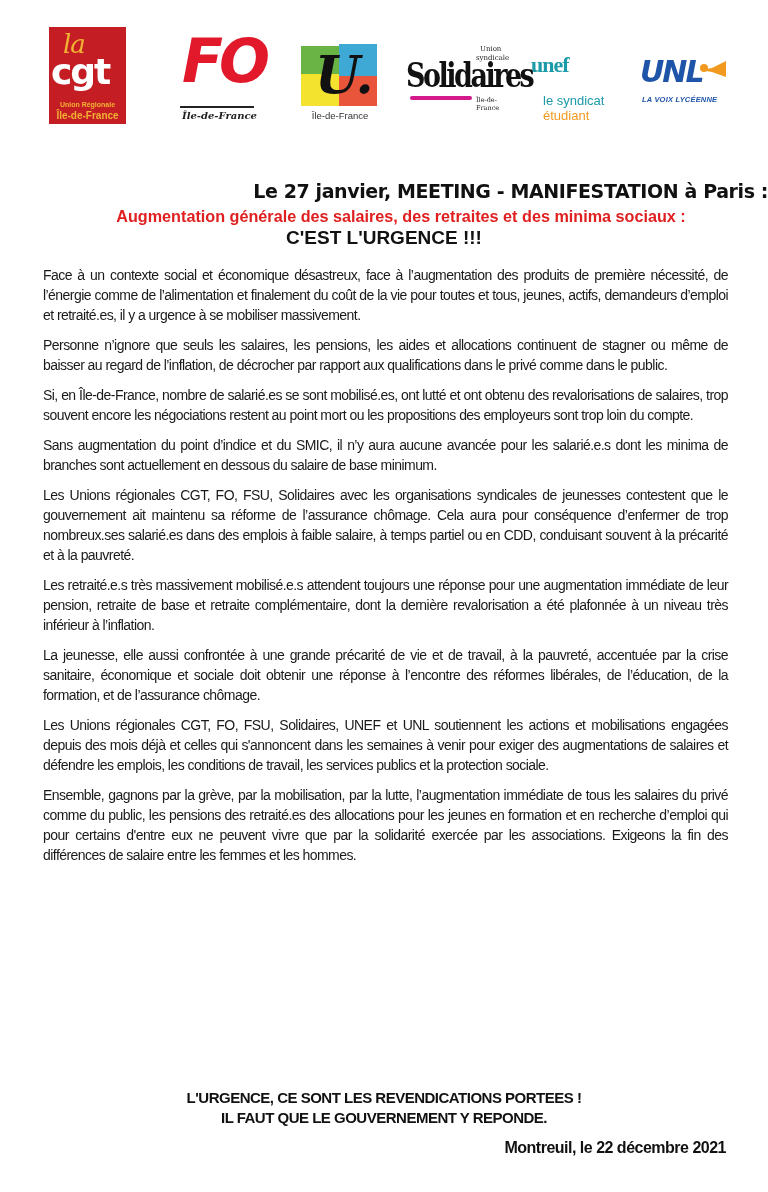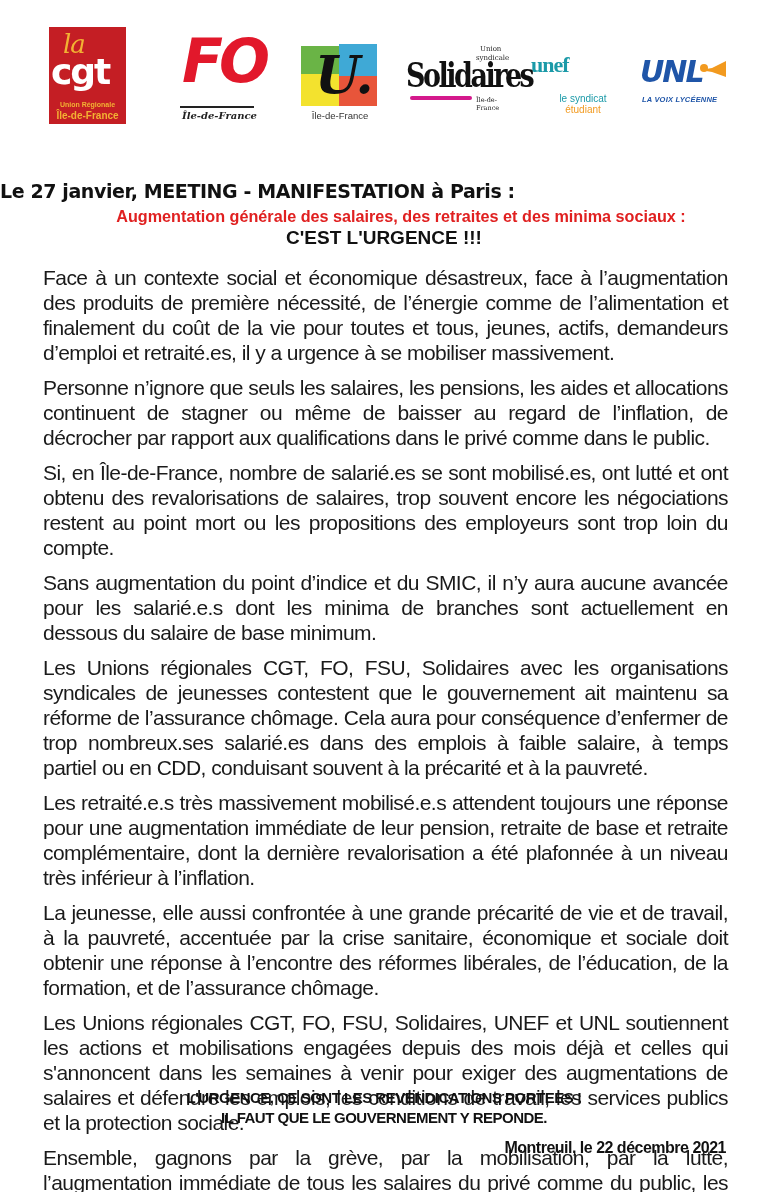--- a/index.html
+++ b/index.html
@@ -35,37 +35,37 @@
   .sol { left: 404px; top: 45px; width: 110px; height: 65px; }
   .sol .u1 { position: absolute; left: 76px; top: 0; font-family: "DejaVu Serif", serif; font-size: 7px; color: #222; }
   .sol .u2 { position: absolute; left: 72px; top: 9px; font-family: "DejaVu Serif", serif; font-size: 7px; color: #222; }
   .sol .word { position: absolute; left: 2px; top: 11px; font-family: "DejaVu Serif", serif; font-weight: bold; font-size: 27px; color: #111; letter-spacing: -2.5px; transform: scaleY(1.25); transform-origin: top left; }
   .sol .bar { position: absolute; left: 6px; top: 51px; width: 62px; height: 4px; border-radius: 3px; background: #d4198c; }
   .sol .sub { position: absolute; left: 72px; top: 51px; font-family: "DejaVu Serif", serif; font-size: 6.5px; color: #222; }
 
   
   .unef { left: 531px; top: 58px; width: 92px; height: 50px; }
   .unef .word { position: absolute; left: 0; top: -6px; font-family: Liberation Serif, serif; font-weight: bold; font-size: 22px; color: #1b9aa8; letter-spacing: -1px; }
-  .unef .sub1 { position: absolute; left: 12px; top: 35px; font-size: 10px; color: #1b9aa8; text-align: center; }
+  .unef .sub1 { position: absolute; left: 12px; top: 35px; font-size: 13px; color: #1b9aa8; }
   .unef .sub2 { color: #f29a1f; }
 
   
   .unl { left: 640px; top: 58px; width: 92px; height: 50px; }
   .unl .word { position: absolute; left: 0; top: -4px; font-family: "DejaVu Sans", sans-serif; font-weight: bold; font-style: italic; font-size: 30px; color: #1f55a8; letter-spacing: -2px; }
   .unl .horn { position: absolute; left: 58px; top: 2px; width: 30px; height: 18px; }
   .unl .sub { position: absolute; left: 2px; top: 37px; font-size: 7.5px; font-weight: bold; font-style: italic; color: #1f55a8; letter-spacing: 0.2px; }
 
   
-  .title1 { position: absolute; left: 0; width: 768px; top: 180px; text-align: left; font-family: "DejaVu Sans", sans-serif; font-weight: bold; font-size: 19px; color: #111; letter-spacing: -0.4px; }
+  .title1 { position: absolute; left: 0; width: 768px; top: 180px; text-align: right; font-family: "DejaVu Sans", sans-serif; font-weight: bold; font-size: 19px; color: #111; letter-spacing: -0.4px; }
   .title2 { position: absolute; left: 0; width: 768px; top: 207px; text-align: center; font-family: "Liberation Sans", sans-serif; font-weight: bold; font-size: 16.2px; color: #e02020; margin-left: 17px; }
   .title3 { position: absolute; left: 0; width: 768px; top: 227px; text-align: center; font-family: "Liberation Sans", sans-serif; font-weight: bold; font-size: 19px; color: #111; }
 
   
   .body { position: absolute; left: 43px; width: 685px; top: 265px; }
-  .para { margin: 0 0 10px 0; font-family: "Liberation Sans", sans-serif; font-size: 21px; line-height: 25px; text-align: justify; letter-spacing: -0.55px; word-spacing: 0px; color: #1a1a1a; }
+  .para { margin: 0 0 10px 0; font-family: "Liberation Sans", sans-serif; font-size: 14px; line-height: 20px; text-align: justify; letter-spacing: -0.55px; word-spacing: 0px; color: #1a1a1a; }
   .para.bold { font-weight: bold; letter-spacing: -0.75px; }
 
   .closing { position: absolute; left: 0; width: 768px; top: 1088px; text-align: center; font-family: "Liberation Sans", sans-serif; font-weight: bold; font-size: 15px; line-height: 19.5px; letter-spacing: -0.5px; color: #111; }
   .signoff { position: absolute; right: 42px; top: 1139px; font-family: "Liberation Sans", sans-serif; font-weight: bold; font-size: 16px; letter-spacing: -0.5px; color: #111; }
 </style>
 </head>
 <body>
 
 <div class="logos">
   <div class="logo cgt">

